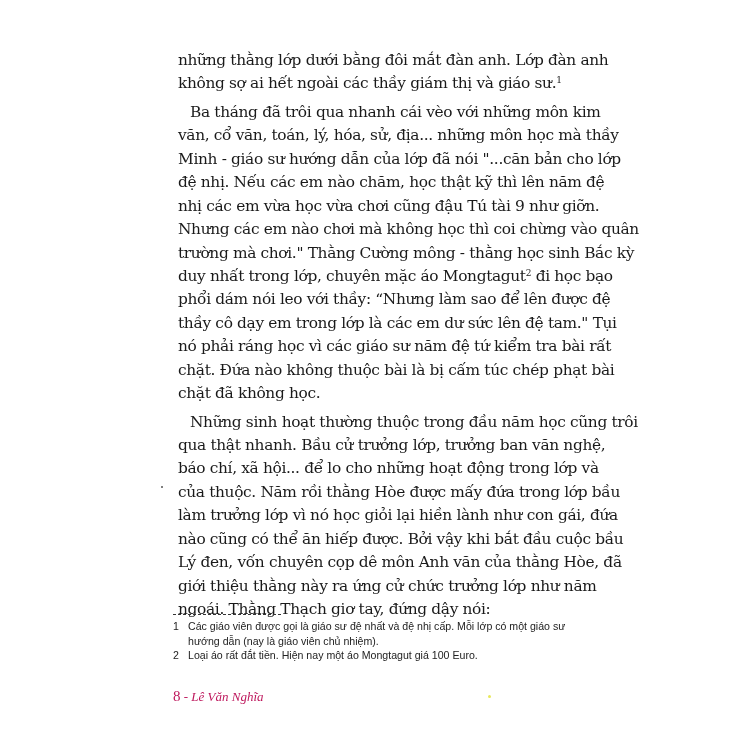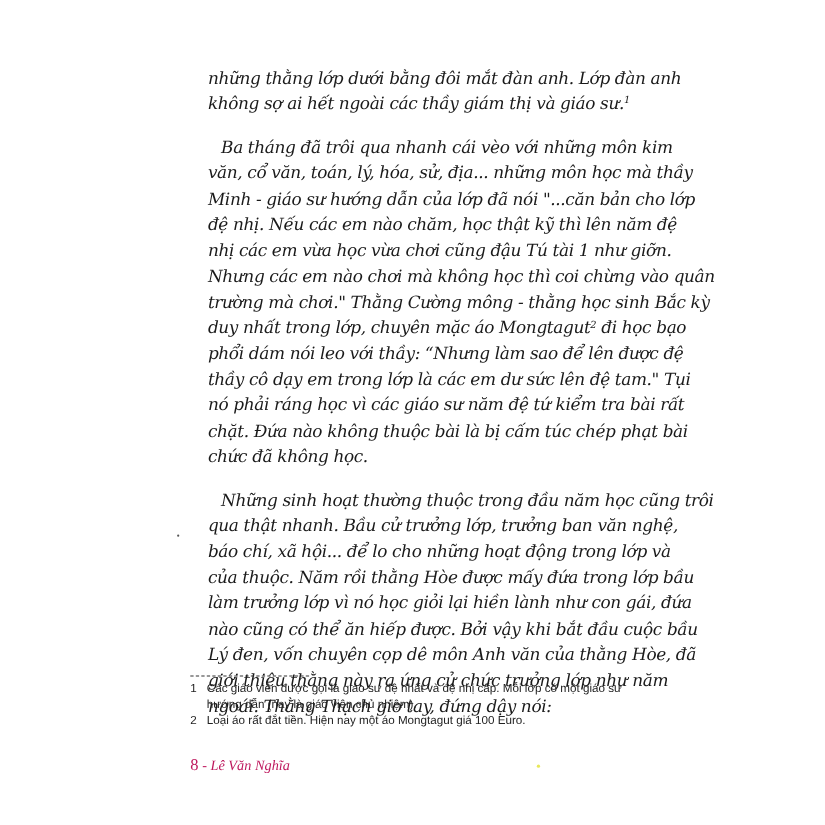--- a/index.html
+++ b/index.html
@@ -4,21 +4,21 @@
 <style>
   html, body { margin: 0; padding: 0; background: #ffffff; }
   body { width: 750px; height: 750px; position: relative; overflow: hidden; }
   .page { position: absolute; left: 0; top: 0; width: 750px; height: 750px; background: #fff; }
   .body-text {
     position: absolute; left: 173px; top: 44px; width: 403px;
     font-family: "DejaVu Serif", "Liberation Serif", serif;
     font-size: 15.4px; line-height: 23.45px; color: #1a1a1a;
     letter-spacing: -0.35px;
   }
-  .para { margin: 16px; text-align: justify; font-style: italic; }
+  .para { margin: 5px; text-align: justify; }
   .para + .para { margin-top: 5px; }
   .line { display: block; white-space: nowrap; text-align: justify; text-align-last: justify; height: 23.45px; }
   .line.last { text-align-last: left; }
   .line.indent { padding-left: 12px; }
   sup { font-size: 9px; vertical-align: 5px; line-height: 0; }
   .rule {
     position: absolute; left: 173px; top: 614px; width: 108px; height: 0;
     border-top: 1px dashed #333;
   }
   .footnotes {
@@ -49,29 +49,29 @@
     <div class="para">
       <span class="line">những thằng lớp dưới bằng đôi mắt đàn anh. Lớp đàn anh</span>
       <span class="line last"><span>không sợ ai hết ngoài các thầy giám thị và giáo sư.</span><sup>1</sup></span>
     </div>
 
     <div class="para">
       <span class="line indent">Ba tháng đã trôi qua nhanh cái vèo với những môn kim</span>
       <span class="line">văn, cổ văn, toán, lý, hóa, sử, địa... những môn học mà thầy</span>
       <span class="line">Minh - giáo sư hướng dẫn của lớp đã nói "...căn bản cho lớp</span>
       <span class="line">đệ nhị. Nếu các em nào chăm, học thật kỹ thì lên năm đệ</span>
-      <span class="line">nhị các em vừa học vừa chơi cũng đậu Tú tài 1 như giỡn.</span>
+      <span class="line">nhị các em vừa học vừa chơi cũng đậu Tú tài 9 như giỡn.</span>
       <span class="line">Nhưng các em nào chơi mà không học thì coi chừng vào quân</span>
       <span class="line">trường mà chơi." Thằng Cường mông - thằng học sinh Bắc kỳ</span>
       <span class="line"><span>duy nhất trong lớp, chuyên mặc áo Mongtagut</span><sup>2</sup><span> đi học bạo</span></span>
       <span class="line">phổi dám nói leo với thầy: “Nhưng làm sao để lên được đệ</span>
       <span class="line">thầy cô dạy em trong lớp là các em dư sức lên đệ tam." Tụi</span>
       <span class="line">nó phải ráng học vì các giáo sư năm đệ tứ kiểm tra bài rất</span>
       <span class="line">chặt. Đứa nào không thuộc bài là bị cấm túc chép phạt bài</span>
-      <span class="line last">chức đã không học.</span>
+      <span class="line last">chặt đã không học.</span>
     </div>
 
     <div class="para">
       <span class="line indent">Những sinh hoạt thường thuộc trong đầu năm học cũng trôi</span>
       <span class="line">qua thật nhanh. Bầu cử trưởng lớp, trưởng ban văn nghệ,</span>
       <span class="line">báo chí, xã hội... để lo cho những hoạt động trong lớp và</span>
       <span class="line">của thuộc. Năm rồi thằng Hòe được mấy đứa trong lớp bầu</span>
       <span class="line">làm trưởng lớp vì nó học giỏi lại hiền lành như con gái, đứa</span>
       <span class="line">nào cũng có thể ăn hiếp được. Bởi vậy khi bắt đầu cuộc bầu</span>
       <span class="line">Lý đen, vốn chuyên cọp dê môn Anh văn của thằng Hòe, đã</span>

